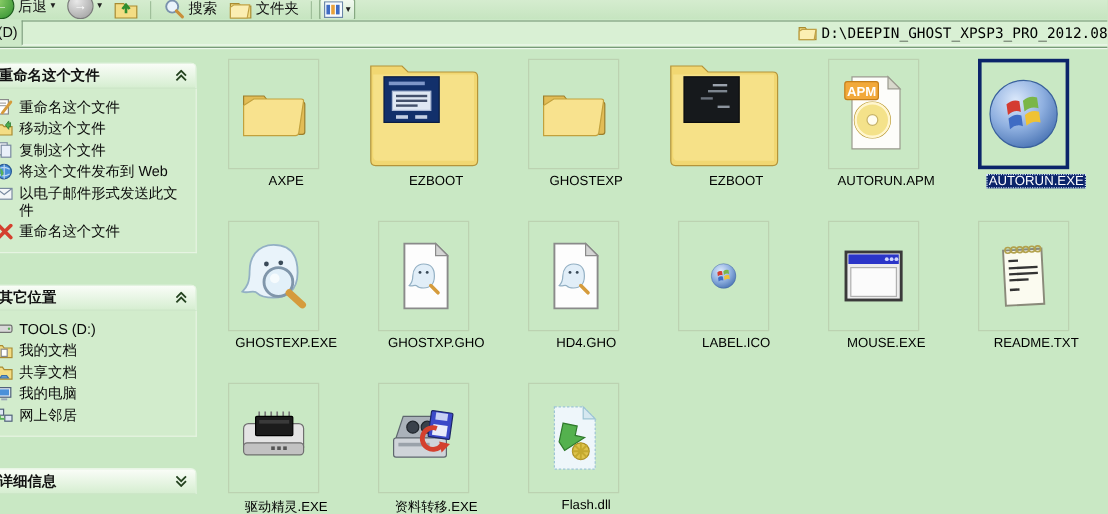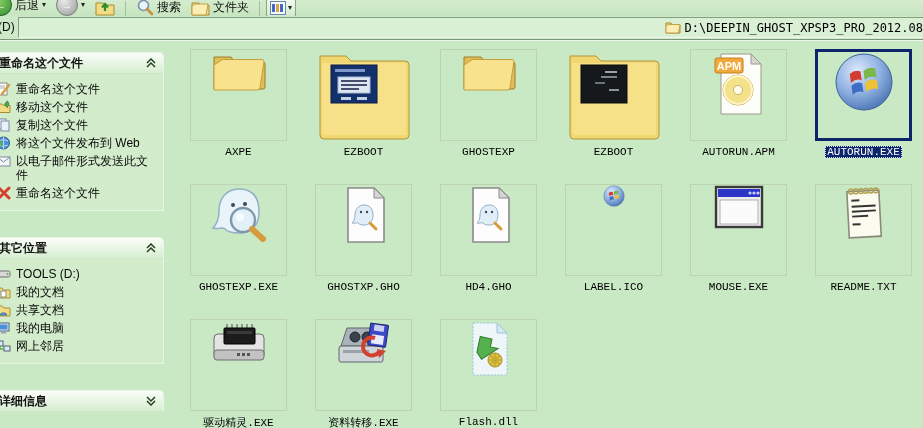--- a/index.html
+++ b/index.html
@@ -41,26 +41,26 @@
   .panel-title{font:bold 12px "Liberation Sans",sans-serif;color:#111;white-space:nowrap;}
   .panel-body{background:#d2eccc;border:1px solid #e6f4e2;border-top:none;padding:6px 2px 8px 2px;}
   .task-item{display:flex;align-items:flex-start;gap:5px;padding:2px 2px 2px 0;cursor:pointer;}
   .task-item .t-icon{width:15px;height:14px;flex:none;margin-left:-1px;}
   .task-label{font:12px "Liberation Sans",sans-serif;color:#0a0a0a;line-height:14px;}
 
   
   .filegrid{margin-left:24px;padding-top:9px;display:grid;
     grid-template-columns:repeat(6,97px);grid-auto-rows:135px;column-gap:28px;}
   .file-item{width:97px;cursor:pointer;}
-  .thumb{width:97px;height:92px;box-sizing:border-box;border:1px solid #bcd2b1;
-    display:flex;align-items:flex-start;justify-content:center;background:transparent;text-decoration:underline;}
+  .thumb{width:76px;height:92px;box-sizing:border-box;border:1px solid #bcd2b1;
+    display:flex;align-items:center;justify-content:center;background:transparent;text-decoration:underline;}
   .thumb.noframe{border:none;}
   .thumb.selected{border:3px solid #0b246a;}
   .file-label{margin-top:4px;text-align:center;font:11px "Liberation Sans",sans-serif;color:#000;white-space:nowrap;overflow:visible;}
-  .file-label .lab{padding:0 2px;font-family:Liberation Mono, monospace;}
+  .file-label .lab{padding:0 2px;}
   .file-label.selected .lab{background:#0b246a;color:#fff;outline:1px dotted #cfe0f8;outline-offset:-1px;}
   .icon{display:inline-flex;line-height:0;}
 </style>
 </head>
 <body>
 
 <div class="screen">
 
   <div class="toolbar">
     <div class="tb-inner">

